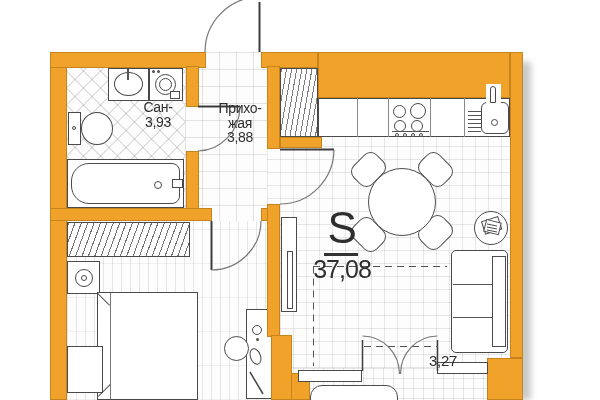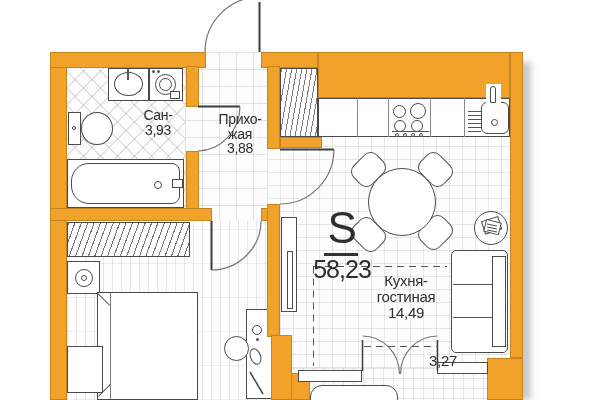--- a/index.html
+++ b/index.html
@@ -165,43 +165,38 @@
       <rect x="485" y="221" width="15" height="12" transform="rotate(14 492 227)"></rect>
       <line x1="487" y1="224" x2="497" y2="226"></line>
       <line x1="487" y1="227" x2="497" y2="229"></line>
       <line x1="487" y1="230" x2="497" y2="232"></line>
     </g>
     <g stroke="#4a4a4a">
       <line x1="250" y1="372" x2="263" y2="394" stroke-width="1.5"></line>
     </g>
   </svg>
 
-  <div class="lbl" style="left:118px;top:108px;width:80px;font-size:14px;line-height:14.5px;">
+  <div class="lbl" style="left:118px;top:100px;width:80px;font-size:14px;line-height:14.5px;">
     <div>Сан-</div>
     <div>3,93</div>
   </div>
 
-  <div class="lbl" style="left:202px;top:101px;width:76px;font-size:14px;line-height:14.5px;margin-top:11px;">
+  <div class="lbl" style="left:202px;top:101px;width:76px;font-size:14px;line-height:14.5px;">
     <div>Прихо-</div>
     <div>жая</div>
     <div>3,88</div>
   </div>
 
   <div class="lbl" style="left:148px;top:258px;width:92px;font-size:15px;line-height:16px;">
   </div>
 
   <div class="lbl" style="left:308px;top:206px;width:68px;">
     <div style="font-size:44px;line-height:44px;">S</div>
     <div class="abs" style="left:16px;top:47px;width:34px;height:3px;background:#333;"></div>
-    <div style="font-size:25px;line-height:26px;margin-top:6px;letter-spacing:-1px;">58,23</div>
-  </div>
-
-  <div class="lbl" style="left:360px;top:273px;width:92px;font-size:15px;line-height:16px;">
-    <div>Кухня-</div>
-    <div>гостиная</div>
-    <div>14,49</div>
-  </div>
+    <div style="font-size:25px;line-height:26px;margin-top:6px;letter-spacing:-1px;">37,08</div>
+  </div>
+
 
   <div class="lbl" style="left:400px;top:353px;width:86px;font-size:15px;line-height:16px;">
     <div>3,27</div>
   </div>
 
 </div>
 
 </body></html>

